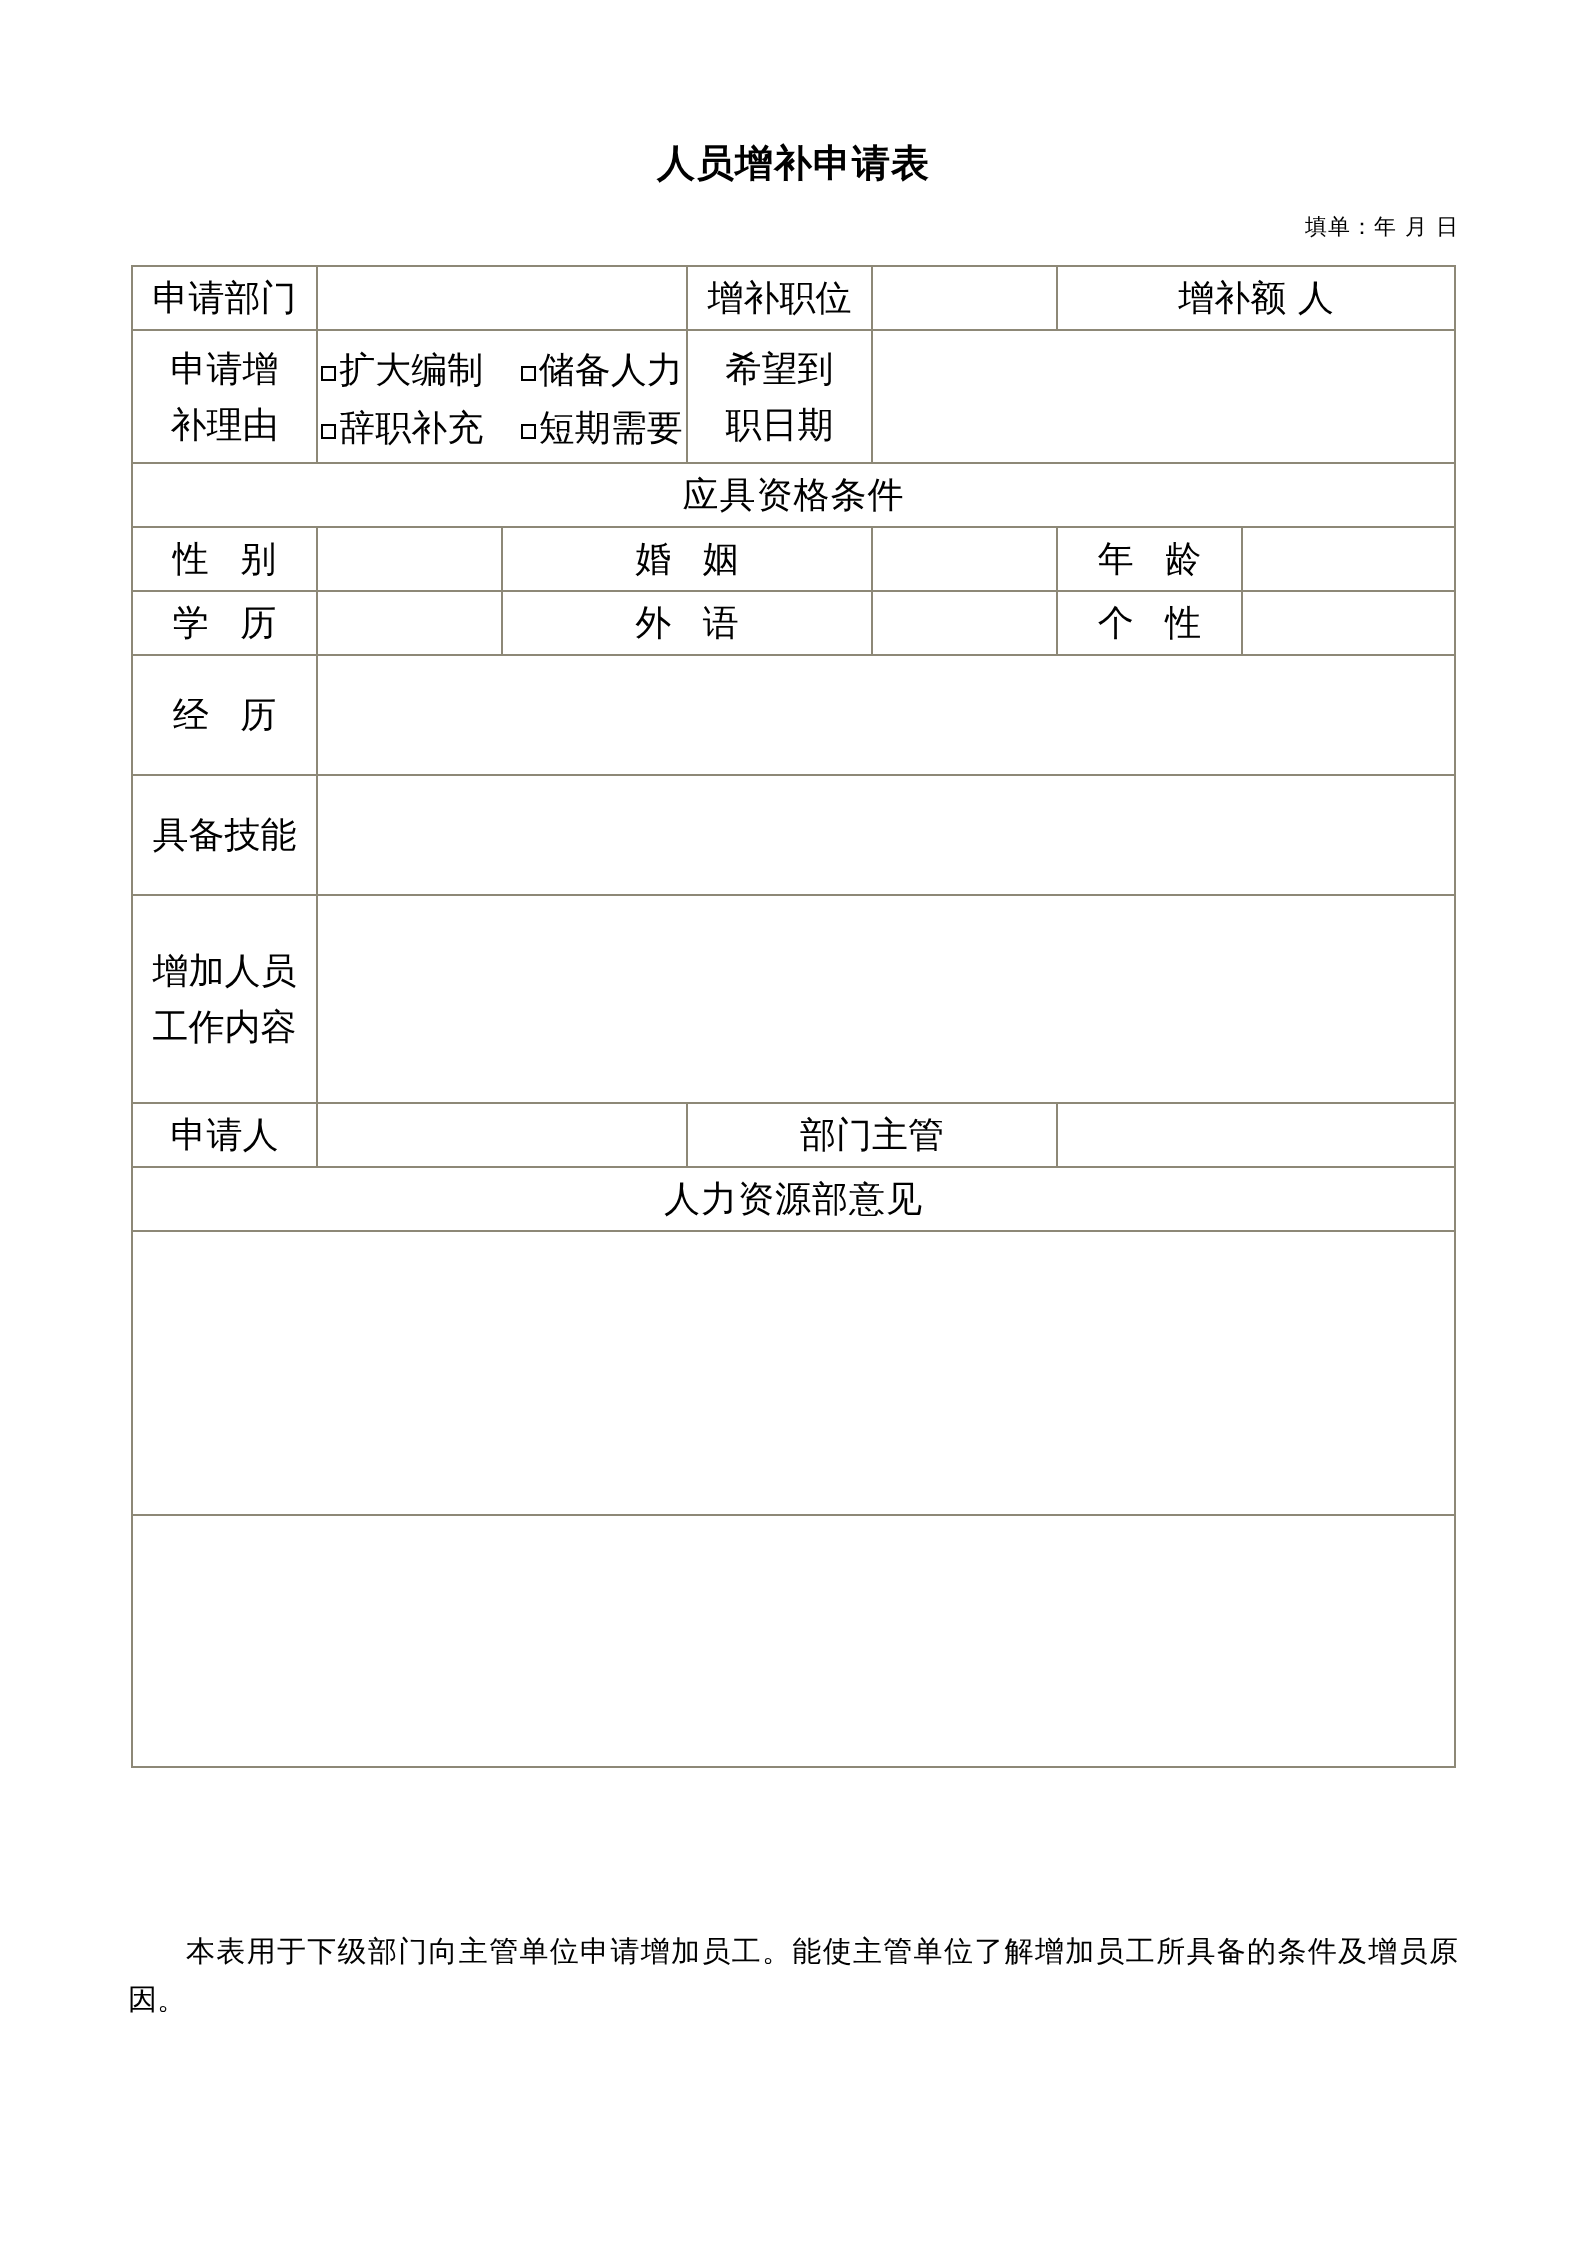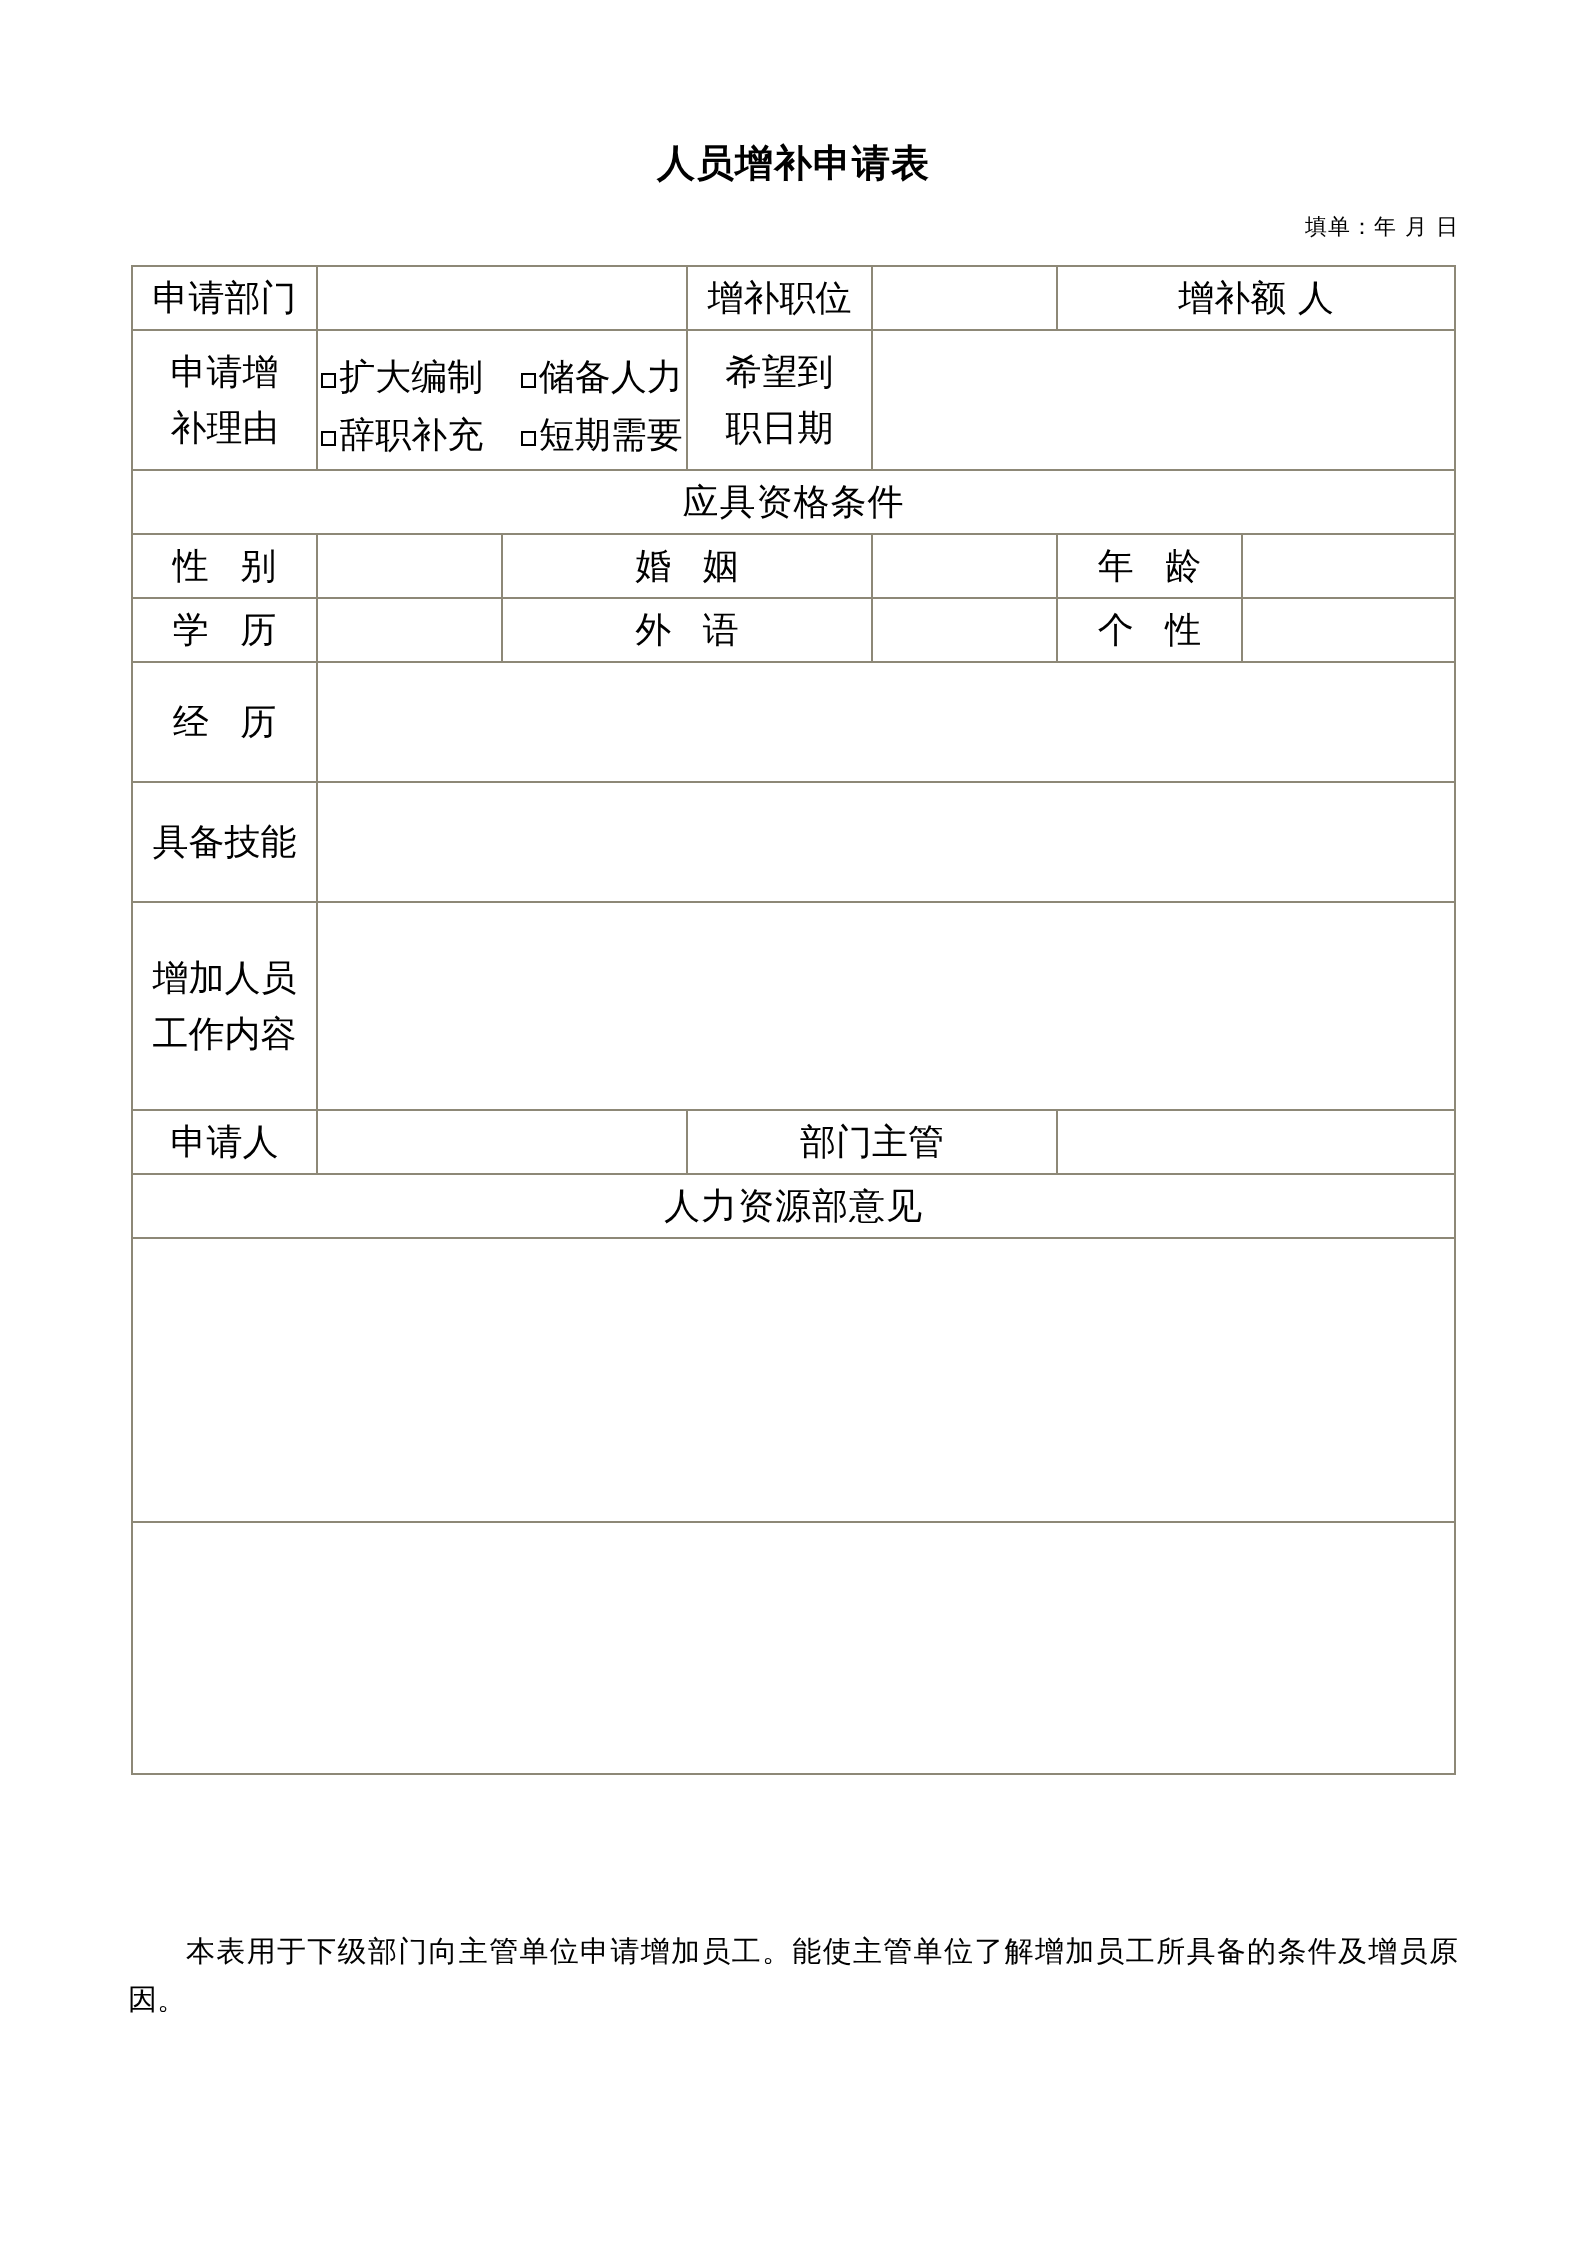--- a/index.html
+++ b/index.html
@@ -86,21 +86,21 @@
 
   
   .stack {
     display: block;
     line-height: 1.55;
   }
 
   
   .reason-box {
     display: block;
-    padding: 17px 0 6px 0;
+    padding: 10px 0 6px 0;
     text-align: center;
   }
   .reason-row {
     display: block;
     white-space: nowrap;
     line-height: 1.6;
   }
   .reason-item {
     display: inline-block;
     white-space: nowrap;

